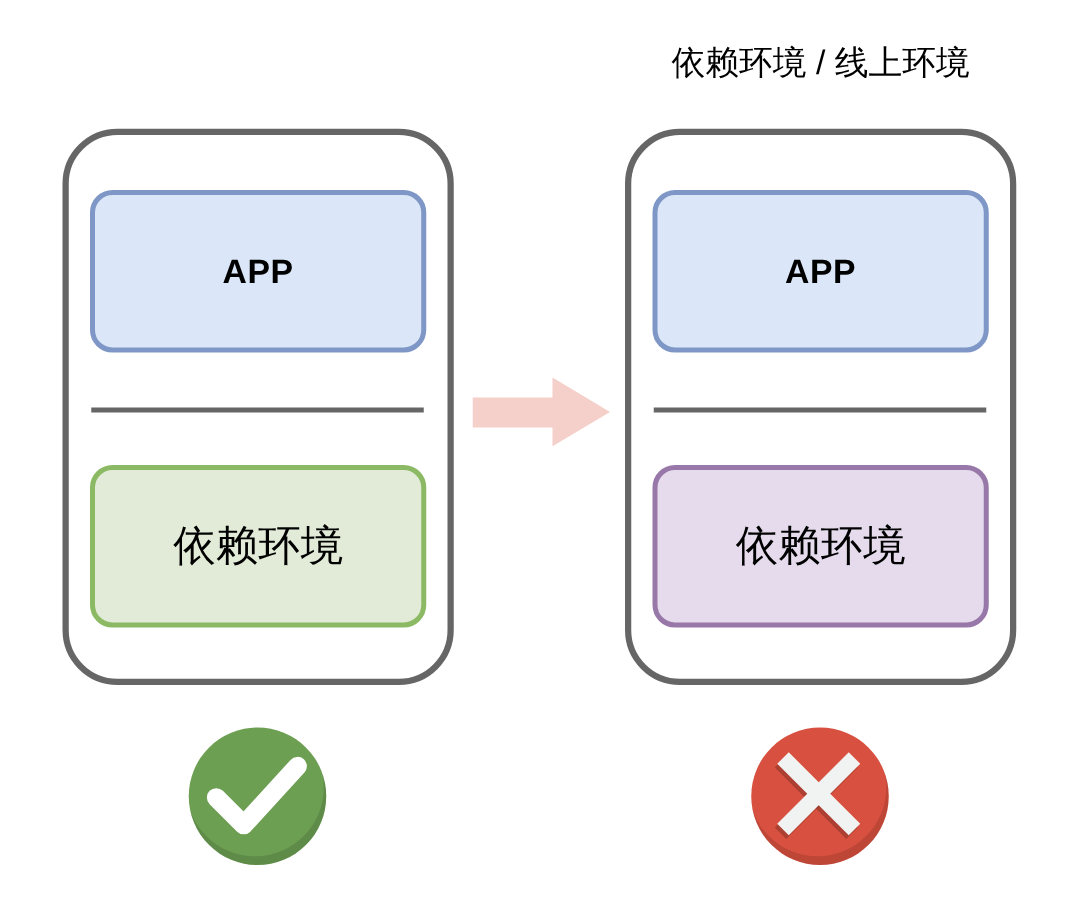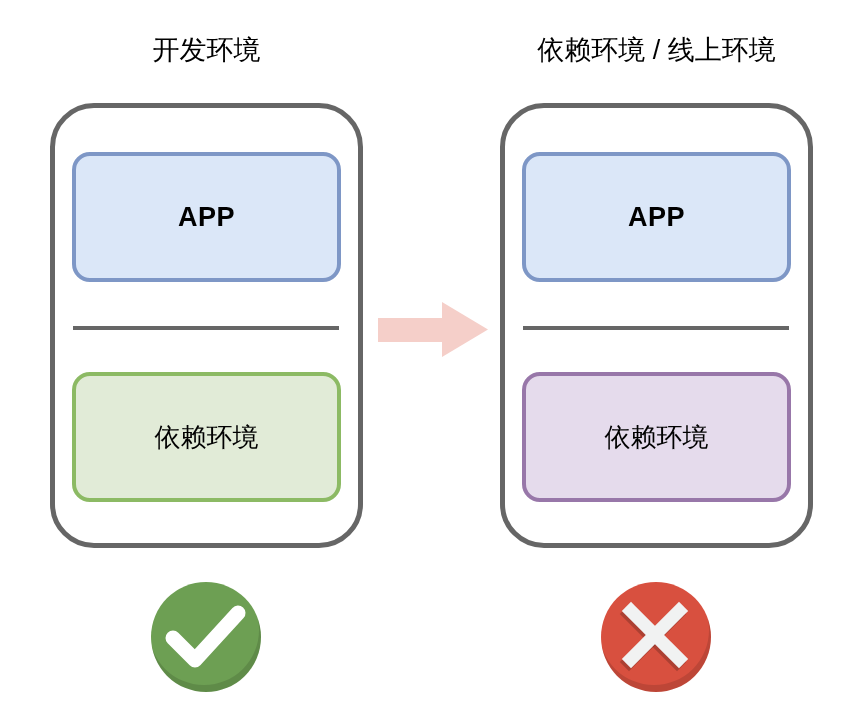--- a/index.html
+++ b/index.html
@@ -64,21 +64,21 @@
   .app-box { top: 44px; }
   .dep-box { top: 264px; }
 
   .app-label {
     font-size: 27px;
     font-weight: bold;
     color: #000000;
     letter-spacing: 0.5px;
   }
   .dep-label {
-    font-size: 26px;
+    font-size: 34px;
     font-weight: 400;
     color: #000000;
   }
 
   .divider {
     position: absolute;
     left: 18px;
     top: 218px;
     width: 266px;
     height: 4px;
@@ -109,21 +109,20 @@
     width: 112px;
     height: 58px;
   }
 </style>
 </head>
 <body>
 
 <div class="stage">
 
   <section class="column col-left">
-    <div class="panel-title">开发环境</div>
 
     <div class="frame" style="border-color: rgb(102, 102, 102);">
 
       <div class="inner-box app-box" style="background-color: rgb(219, 231, 248); border-color: rgb(126, 151, 198);">
         <span class="app-label">APP</span>
       </div>
 
       <div class="divider" style="background-color: rgb(102, 102, 102);"></div>
 
       <div class="inner-box dep-box" style="background-color: rgb(225, 235, 215); border-color: rgb(140, 186, 100);">

